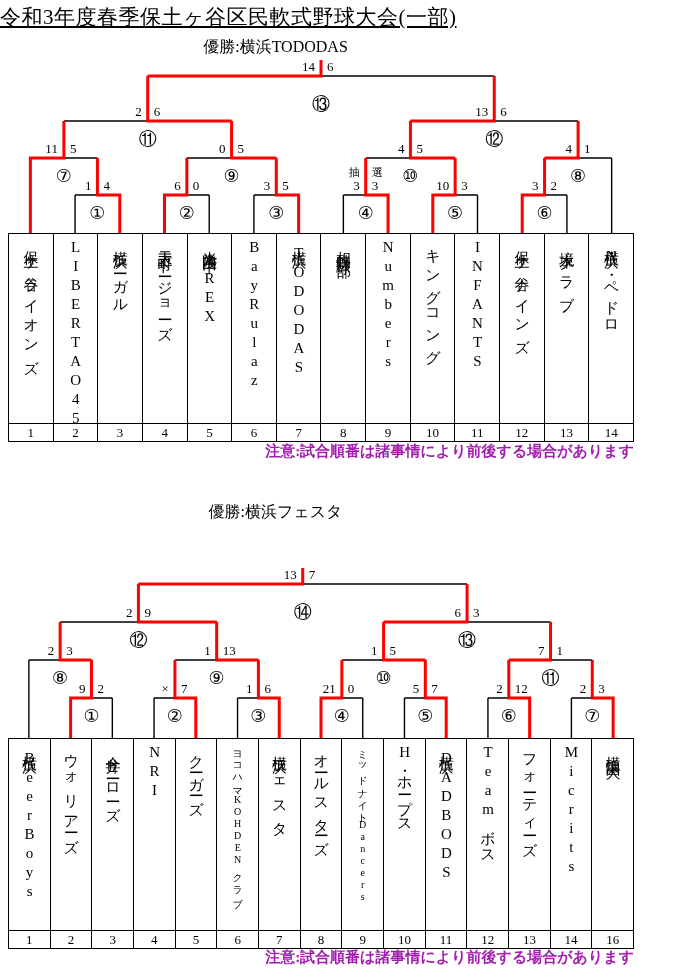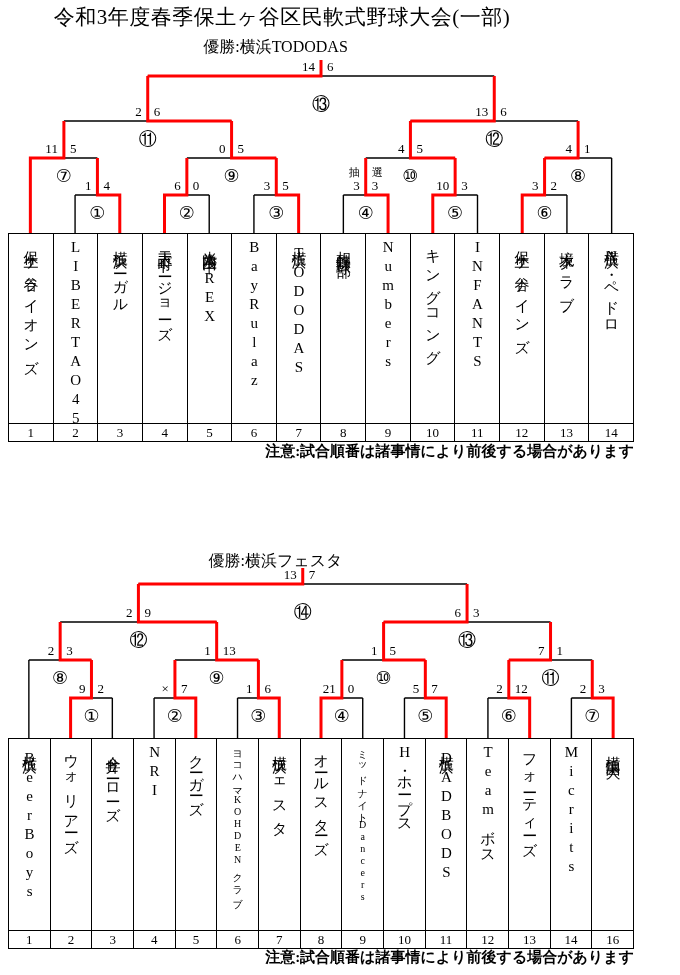--- a/index.html
+++ b/index.html
@@ -1,30 +1,30 @@
 <!DOCTYPE html>
 <html><head>
 <meta charset="utf-8">
 <style>
   html,body{margin:0;padding:0;background:#ffffff;}
   .page{
     position:relative;width:680px;height:975px;background:#fff;overflow:hidden;
     font-family:"Liberation Serif","DejaVu Serif",serif;color:#000;
   }
   .title{
-    position:absolute;left:0;width:564px;text-align:center;
-    font-size:21px;line-height:26px;letter-spacing:0.5px;white-space:nowrap;
+    position:absolute;left:0;width:564px;
+    font-size:21px;line-height:26px;letter-spacing:0.5px;white-space:nowrap;text-decoration:underline;
   }
   .subtitle{
     position:absolute;left:0;width:551px;text-align:center;
     font-size:16px;line-height:22px;white-space:nowrap;
   }
   .note{
     position:absolute;right:46px;text-align:right;
-    font-size:15px;line-height:16px;font-weight:bold;color:#000000;white-space:nowrap;
+    font-size:15px;line-height:16px;font-weight:bold;color:#a21caf;white-space:nowrap;
   }
   svg.lines{position:absolute;left:0;top:0;pointer-events:none;}
   .ttable{
     position:absolute;left:8px;width:626px;box-sizing:border-box;
     border:1px solid #000;background:#fff;
   }
   .names-row{display:flex;box-sizing:border-box;border-bottom:1px solid #000;}
   .name-cell{
     flex:1 1 0;box-sizing:border-box;border-right:1px solid #000;
     display:flex;justify-content:center;align-items:flex-start;
@@ -264,21 +264,21 @@
         <div class="num-cell">10</div>
         <div class="num-cell">11</div>
         <div class="num-cell">12</div>
         <div class="num-cell">13</div>
         <div class="num-cell">14</div>
       </div>
   </div>
 
   <div class="note" style="top:443px">注意:試合順番は諸事情により前後する場合があります</div>
 
-  <div class="subtitle" style="top:550px">優勝:横浜フェスタ</div>
+  <div class="subtitle" style="top:501px">優勝:横浜フェスタ</div>
 
   <div class="ttable" style="top:738px">
     <div class="names-row" id="teams1" style="height:192px">
         <div class="name-cell">
           <div class="vname">横浜BeerBoys</div>
         </div>
         <div class="name-cell">
           <div class="vname">ウォリアーズ</div>
         </div>
         <div class="name-cell">

